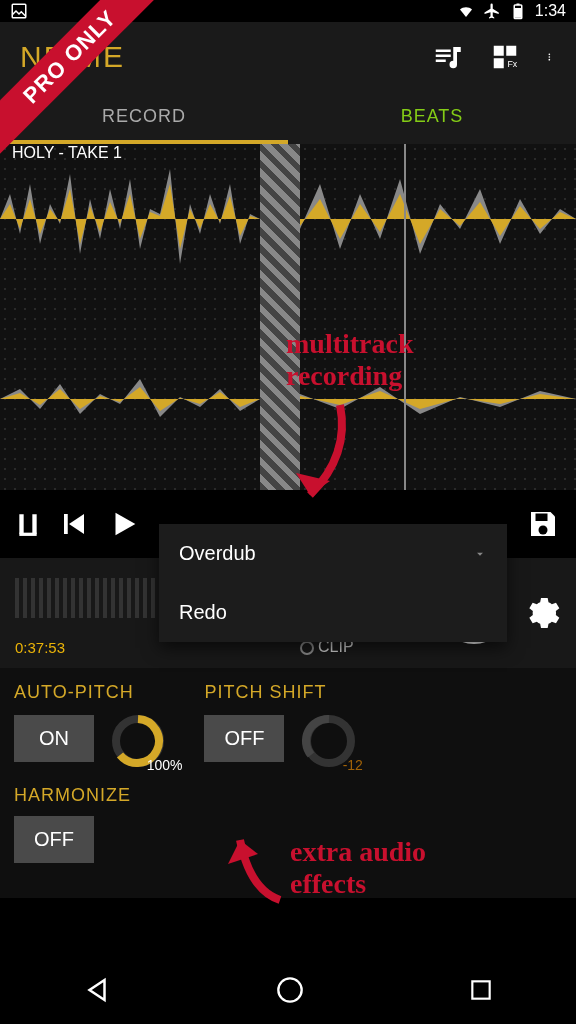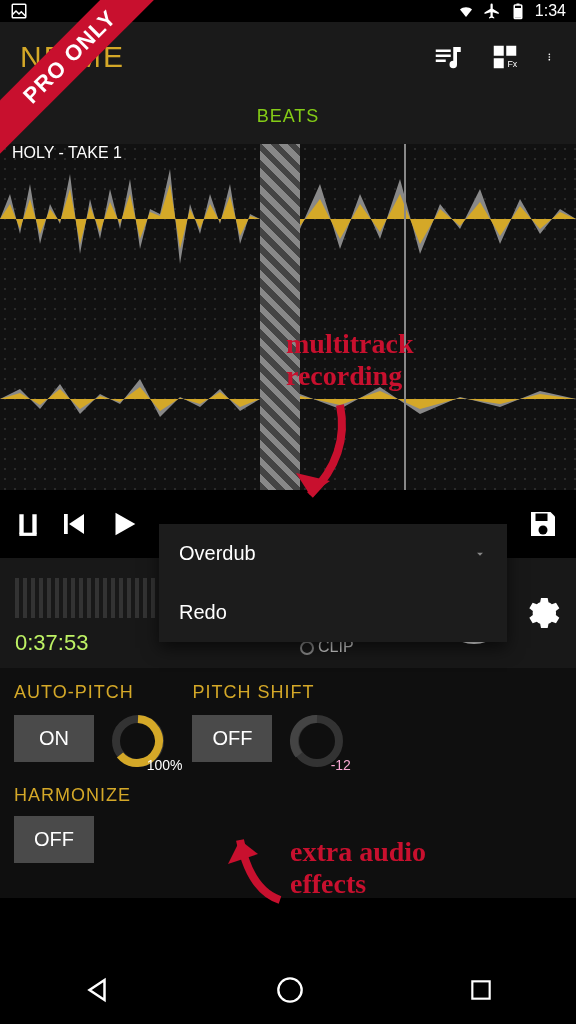--- a/index.html
+++ b/index.html
@@ -40,36 +40,36 @@
 .transport-btn { fill: #fff; }
 .dropdown-area { flex: 1; position: relative; }
 
 
 .dropdown-menu { position: absolute; top: 0; left: 0; right: 0; background: #1c1c1c; z-index: 5; box-shadow: 0 6px 16px rgba(0,0,0,0.6); }
 .dropdown-item { color: #fff; font-size: 20px; padding: 18px 20px; }
 
 
 .rec-bar { height: 110px; background: #181818; display: flex; align-items: center; padding: 0 15px; gap: 16px; position: relative; }
 .meter { flex: 1; height: 40px; background: repeating-linear-gradient(90deg, #333 0, #333 4px, transparent 4px, transparent 8px); position: relative; margin-top: -30px; }
-.time-display { position: absolute; left: 15px; bottom: 12px; color: #bef264; font-size: 22px; }
+.time-display { position: absolute; left: 15px; bottom: 12px; color: #eab308; font-size: 15px; }
 .clip-label { position: absolute; left: 300px; bottom: 12px; color: #ccc; font-size: 16px; }
 .clip-circle { display: inline-block; width: 14px; height: 14px; border: 2px solid #888; border-radius: 50%; margin-right: 4px; vertical-align: middle; }
 .record-btn { width: 62px; height: 62px; border-radius: 50%; background: #8b0000; border: 4px solid #fff; display: flex; align-items: center; justify-content: center; }
 .gear-btn { fill: #fff; }
 
 
 .effects { background: #0f0f0f; padding: 14px; height: 230px; }
-.effect-row { display: flex; gap: 16px; margin-bottom: 16px; }
+.effect-row { display: flex; gap: 28px; margin-bottom: 16px; }
 .effect-block { }
 .effect-label { color: #d4a828; font-size: 18px; font-weight: 500; letter-spacing: 1px; margin-bottom: 10px; }
 .toggle-btn { background: #4a4a4a; color: #fff; font-size: 20px; padding: 12px 20px; display: inline-block; min-width: 80px; text-align: center; }
 .knob { display: inline-block; width: 56px; height: 56px; position: relative; margin-left: 12px; vertical-align: middle; }
 .knob svg { width: 56px; height: 56px; }
 .knob-text { position: absolute; bottom: -4px; right: -16px; color: #fff; font-size: 14px; text-align: center; }
-.knob-text.dim { color: #f9a8d4; right: -6px; }
+.knob-text.dim { color: #a16207; right: -6px; }
 
 
 .annotation { position: absolute; color: #c8102e; font-family: 'Comic Sans MS', cursive; font-size: 28px; font-weight: bold; pointer-events: none; z-index: 20; }
 .annotation.a1 { top: 328px; left: 286px; }
 .annotation.a2 { top: 836px; left: 290px; width: 260px; }
 .arrow-svg { position: absolute; z-index: 20; pointer-events: none; }
 
 
 .nav-bar { position: absolute; bottom: 0; left: 0; right: 0; height: 68px; background: #000; display: flex; justify-content: space-around; align-items: center; }
 .nav-btn { fill: #fff; }
@@ -118,20 +118,21 @@
       </svg>
     <svg class="header-icon" viewBox="0 0 24 24" style="width:8px">
         <circle cx="4" cy="4" r="2.5"></circle>
         <circle cx="4" cy="12" r="2.5"></circle>
         <circle cx="4" cy="20" r="2.5"></circle>
       </svg>
   </div>
 </div>
 
 <div class="tabs">
+  <div class="tab active">RECORD</div>
   <div class="tab">BEATS</div>
 </div>
 
 <div class="waveform-area">
   <div class="track-label">HOLY - TAKE 1</div>
   <div class="playhead-stripe"></div>
   <div class="playhead-line"></div>
   <svg class="wave-track top" viewBox="0 0 576 130" preserveAspectRatio="none">
     <g>
       <path fill="#888" d="M0 65 L10 40 L20 80 L30 30 L40 90 L50 50 L60 70 L70 20 L80 100 L90 45 L100 85 L110 35 L120 75 L130 25 L140 95 L150 55 L160 60 L170 15 L180 110 L190 50 L200 80 L210 40 L220 70 L230 30 L240 90 L250 60 L260 65 L280 50 L300 75 L320 30 L340 95 L360 40 L380 85 L400 25 L420 100 L440 50 L460 75 L480 35 L500 90 L520 45 L540 80 L560 55 L576 65 Z"></path>

